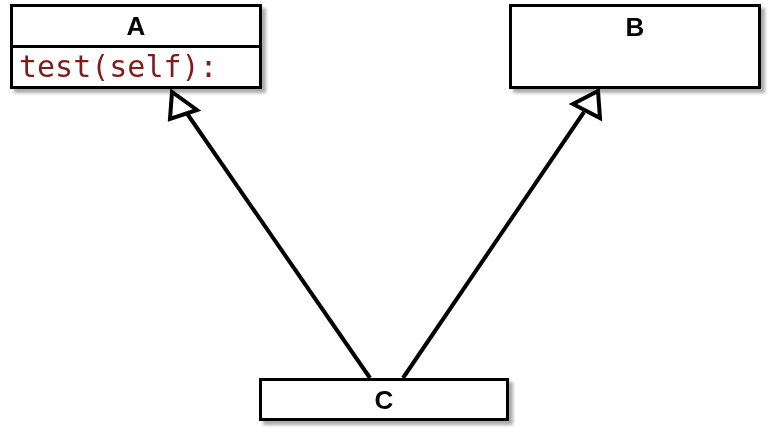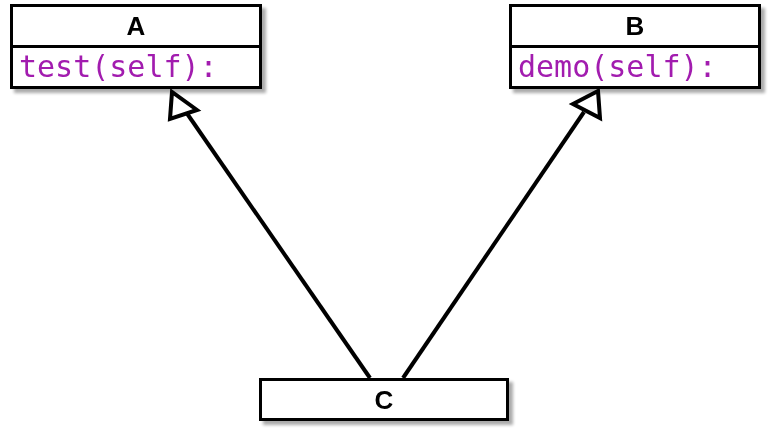--- a/index.html
+++ b/index.html
@@ -46,21 +46,21 @@
     align-items: center;
     justify-content: center;
   }
   .class-members {
     box-sizing: border-box;
     border-top: 3px solid #000000;
     font-family: "DejaVu Sans Mono", monospace;
     font-weight: normal;
     font-size: 30px;
     line-height: 1;
-    color: #a21caf;
+    color: #7f1d1d;
     padding-left: 6px;
     display: flex;
     align-items: center;
     letter-spacing: 0px;
     white-space: nowrap;
     overflow: hidden;
   }
 
   
   #node-a { left: 10px;  top: 4px;   width: 252px; height: 85px; }
@@ -92,20 +92,19 @@
     </g>
   </svg>
 
   <div class="uml-class" id="node-a">
     <div class="class-name">A</div>
     <div class="class-members">test(self):</div>
   </div>
 
   <div class="uml-class" id="node-b">
     <div class="class-name">B</div>
-    <div class="class-members">demo(self):</div>
   </div>
 
   <div class="uml-class" id="node-c">
     <div class="class-name">C</div>
   </div>
 
 </div>
 
 </body></html>

